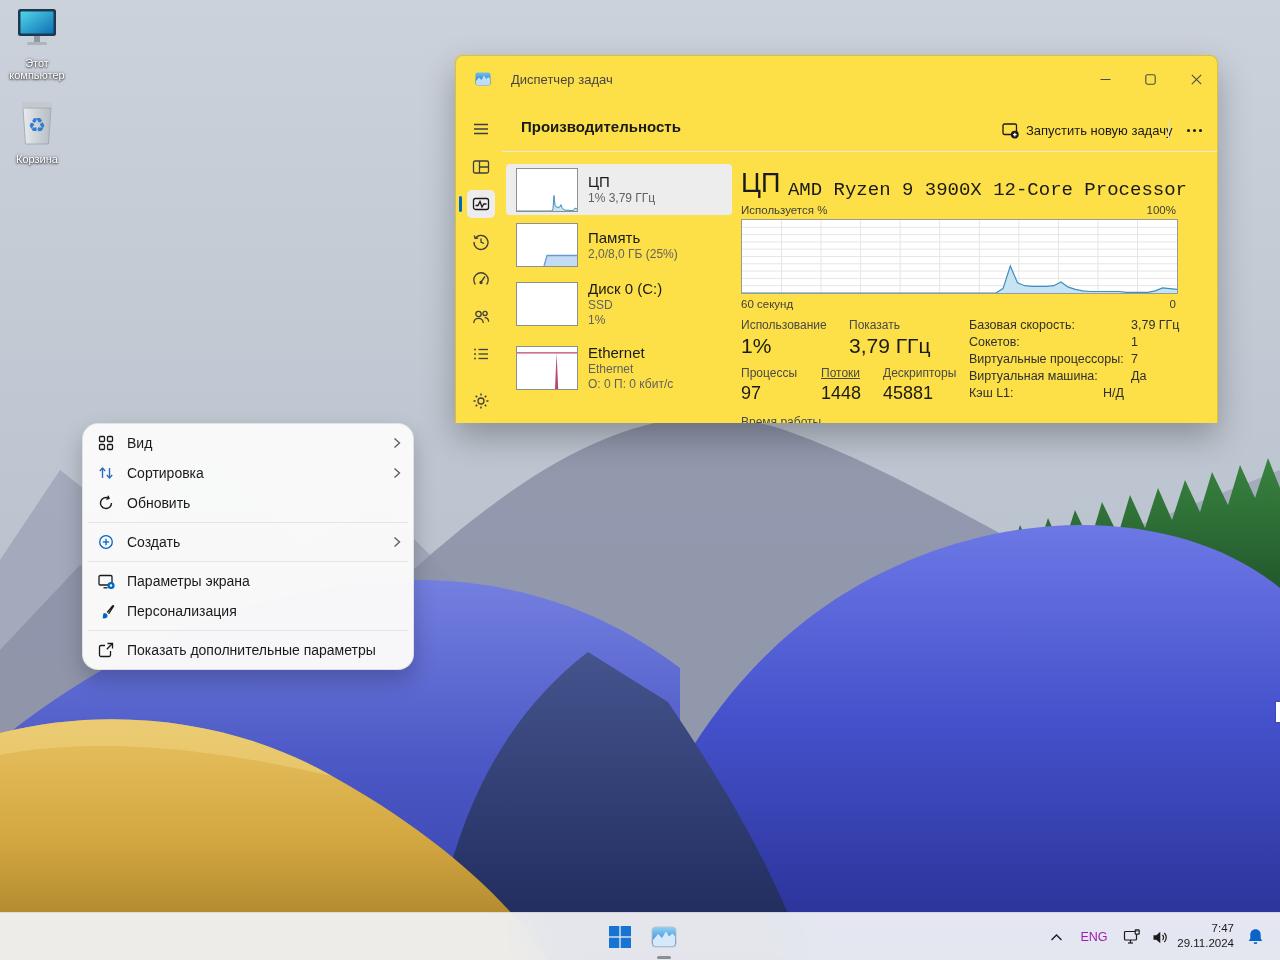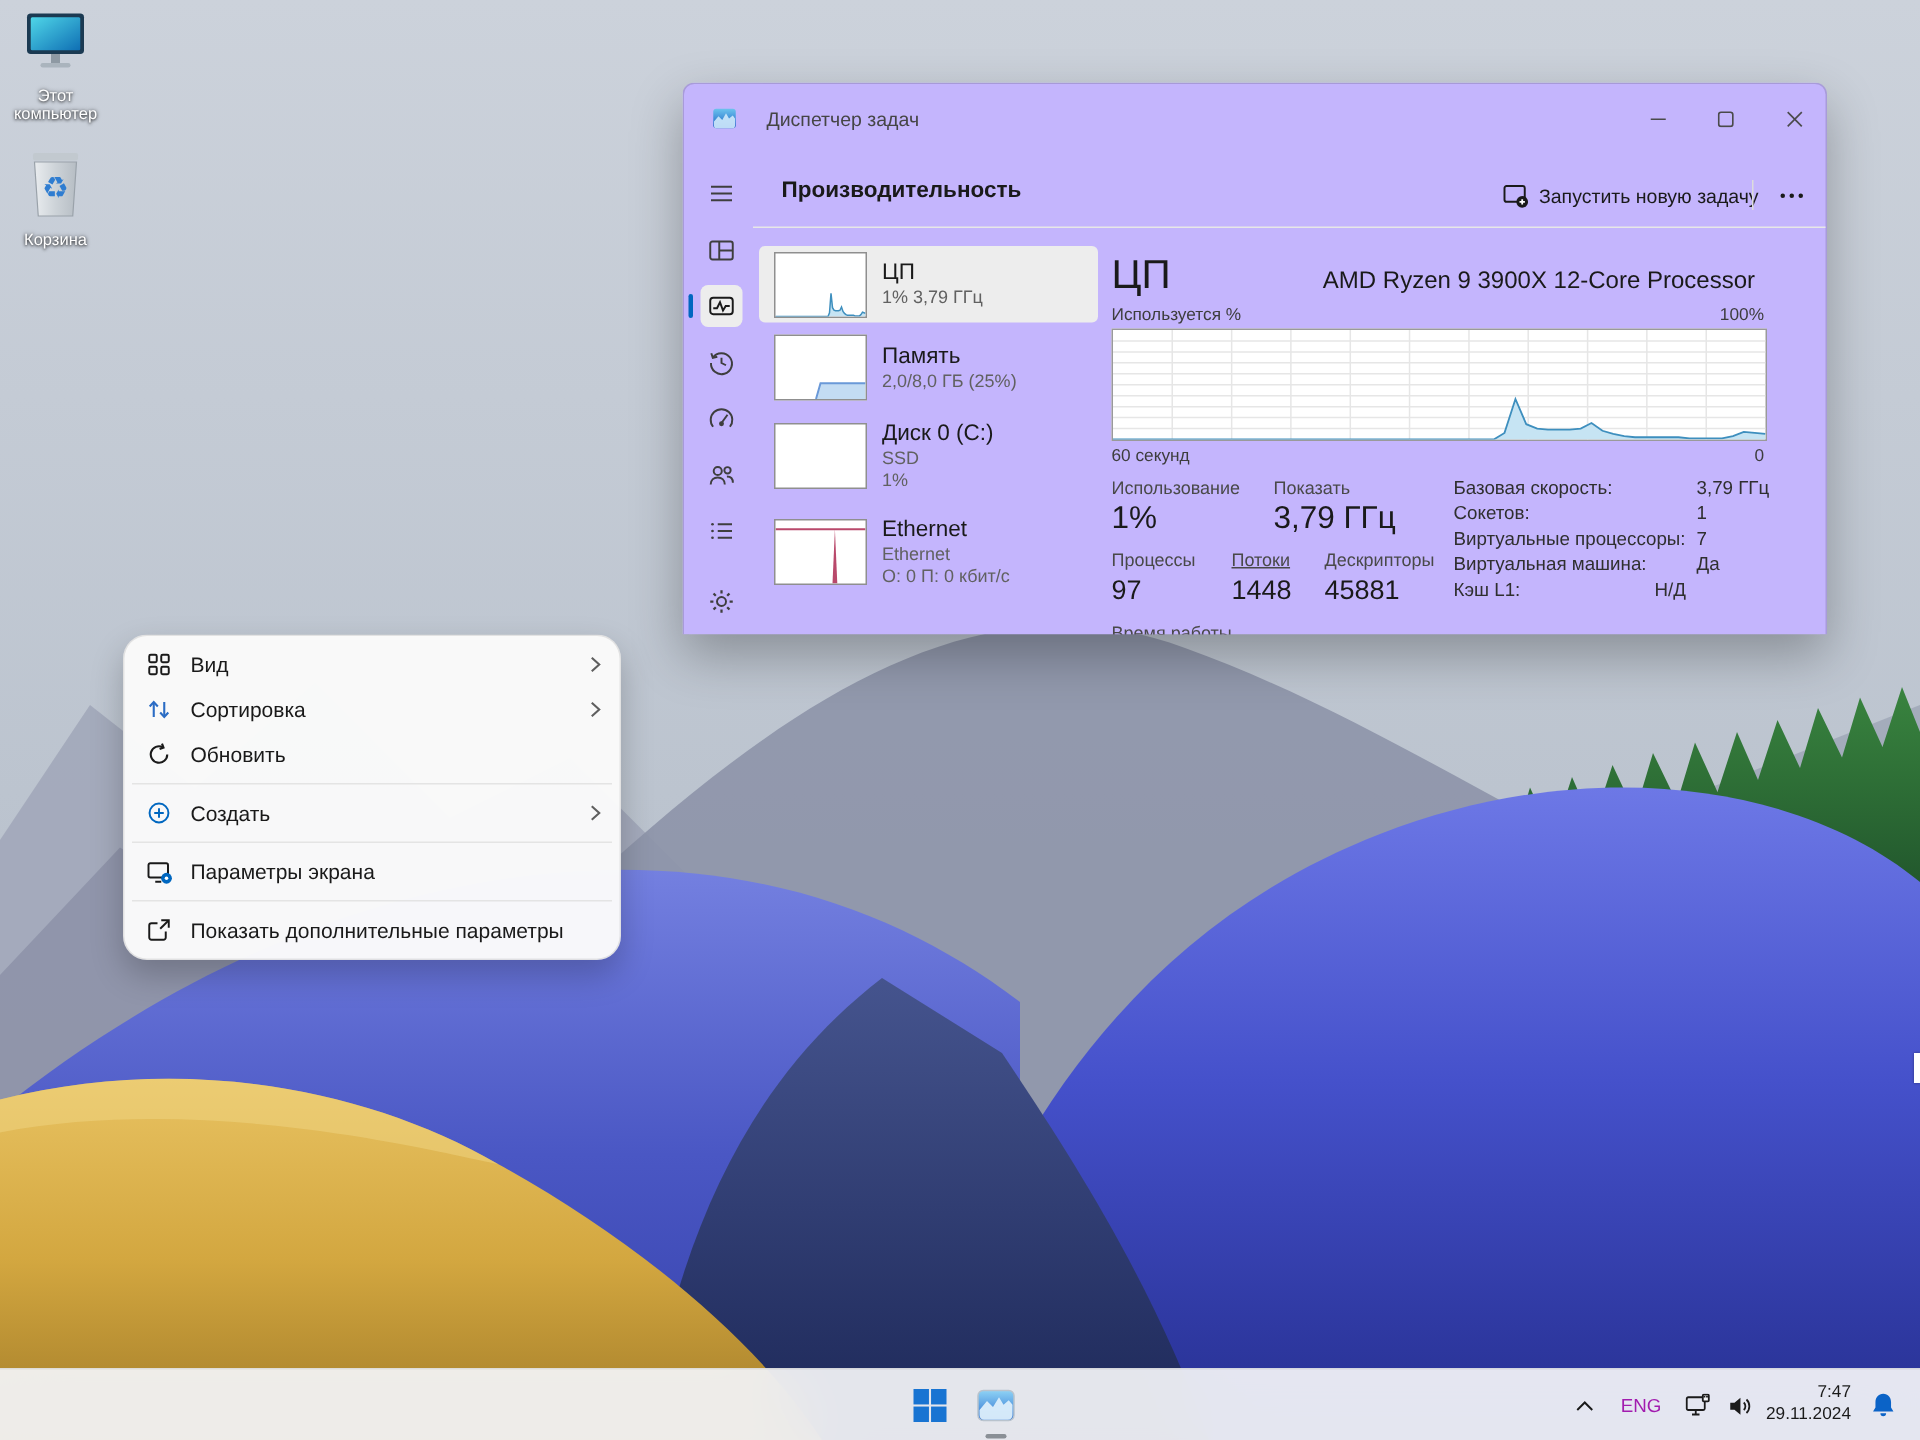--- a/index.html
+++ b/index.html
@@ -22,38 +22,38 @@
   
   #ctx{left:82px;top:423px;width:332px;background:rgba(250,250,250,.98);border:1px solid rgba(0,0,0,.09);
        border-radius:16px;box-shadow:0 10px 22px rgba(0,0,0,.22);padding:4px;z-index:30;}
   .ctx-item{height:30px;display:flex;align-items:center;border-radius:4px;padding:0 8px 0 10px;font-size:14px;}
   .ctx-item .mi{width:18px;height:18px;margin-right:12px;flex:0 0 18px;display:flex;align-items:center;justify-content:center;}
   .ctx-item .txt{flex:1;}
   .ctx-item .chev{color:#5f5f5f;flex:0 0 14px;display:flex;justify-content:flex-end;}
   .ctx-div{height:1px;background:#e4e4e4;margin:4px 1px;}
 
   
-  #tm{left:455px;top:55px;width:763px;height:368px;background:#c4b5fd;border:1px solid rgba(0,0,0,.14);
+  #tm{left:455px;top:55px;width:763px;height:368px;background:#fde047;border:1px solid rgba(0,0,0,.14);
       border-bottom:none;border-radius:8px 8px 0 0;box-shadow:0 14px 34px rgba(0,0,0,.28);overflow:hidden;z-index:20;}
   .tbar-btn{top:0;height:46px;width:45px;display:flex;align-items:center;justify-content:center;color:#4a4a4a;}
   #tm-title{left:55px;top:0;height:46px;display:flex;align-items:center;font-size:13px;color:#454545;}
   #tm-hd-title{left:65px;top:62px;font-size:15px;font-weight:700;}
   .hairline{background:#e7e7e7;height:1px;}
   .navrail-icon{left:11px;width:28px;height:28px;border-radius:5px;display:flex;align-items:center;justify-content:center;color:#3e3e3e;}
   .navrail-icon.sel{background:#ededed;}
   #nav-pill{left:3px;width:3px;height:16px;border-radius:2px;background:var(--accent);}
   #run-task{top:59px;height:30px;display:flex;align-items:center;gap:7px;font-size:13px;padding:0 8px;border-radius:4px;}
   .list-item{left:50px;width:226px;border-radius:4px;display:flex;align-items:center;padding:4px 8px 4px 10px;}
   .list-item.sel{background:#ededed;}
   .mini-chart{width:62px;height:44px;background:#fff;border:1px solid #8f8f8f;flex:0 0 62px;}
   .li-text{margin-left:10px;}
   .li-name{font-size:15px;line-height:18px;}
   .li-sub{font-size:12px;line-height:15px;color:#616161;}
   #cpu-title{left:285px;top:112px;font-size:27px;font-weight:400;}
-  #cpu-proc{right:47px;top:123px;font-size:16px;}
+  #cpu-proc{right:30px;top:123px;font-size:19px;font-family:Liberation Mono, monospace;}
   .axis-lbl{font-size:11.5px;color:#3d3d3d;}
   #main-chart{left:285px;top:163px;width:437px;height:75px;background:#fff;border:1px solid var(--chart_border);}
   .stat-lbl{font-size:12px;color:#494949;}
   .stat-big{font-size:21px;}
   .stat-mid{font-size:18px;}
   .kv-lbl{font-size:12.5px;color:#2f2f2f;}
   .kv-val{font-size:12.5px;color:#2f2f2f;}
 
   
   #taskbar{left:0;bottom:0;width:1280px;height:48px;background:rgba(243,244,247,.93);border-top:1px solid rgba(0,0,0,.07);
@@ -205,20 +205,29 @@
     <span class="mi">
       <svg width="17" height="17" viewBox="0 0 17 17">
           <rect x="1" y="2.5" width="13" height="9.5" rx="1.2" fill="none" stroke="#1a1a1a" stroke-width="1.3"></rect>
           <line x1="5.5" y1="14.8" x2="9.5" y2="14.8" stroke="#1a1a1a" stroke-width="1.3"></line>
           <circle cx="13" cy="12.5" r="3.6" fill="#0067C0"></circle>
           <circle cx="13" cy="12.5" r="1.2" fill="#fff"></circle>
         </svg>
     </span>
     <span class="txt">Параметры экрана</span>
   </div>
+  <div class="ctx-item">
+    <span class="mi">
+      <svg width="17" height="17" viewBox="0 0 17 17">
+          <path d="M9.2,9.5 L14.6,2.8 C15.1,2.2 15.9,2.9 15.4,3.5 L10.6,10.8" fill="none" stroke="#1a1a1a" stroke-width="1.3"></path>
+          <path d="M6,10 C8,10 9.5,11.2 9.6,12.8 C9.7,14.6 7.5,15.8 4.4,15.3 C5.4,14.3 4.6,10.8 6,10 Z" fill="#0067C0"></path>
+        </svg>
+    </span>
+    <span class="txt">Персонализация</span>
+  </div>
   <div class="ctx-div"></div>
   <div class="ctx-item">
     <span class="mi">
       <svg width="16" height="16" viewBox="0 0 16 16" fill="none" stroke="#1a1a1a" stroke-width="1.3">
           <path d="M12.5,9 V13 a1.5,1.5 0 0 1 -1.5,1.5 H3 A1.5,1.5 0 0 1 1.5,13 V5 A1.5,1.5 0 0 1 3,3.5 H7"></path>
           <polyline points="9.5,1.5 14.5,1.5 14.5,6.5"></polyline>
           <line x1="14.2" y1="1.8" x2="8.8" y2="7.2"></line>
         </svg>
     </span>
     <span class="txt">Показать дополнительные параметры</span>

